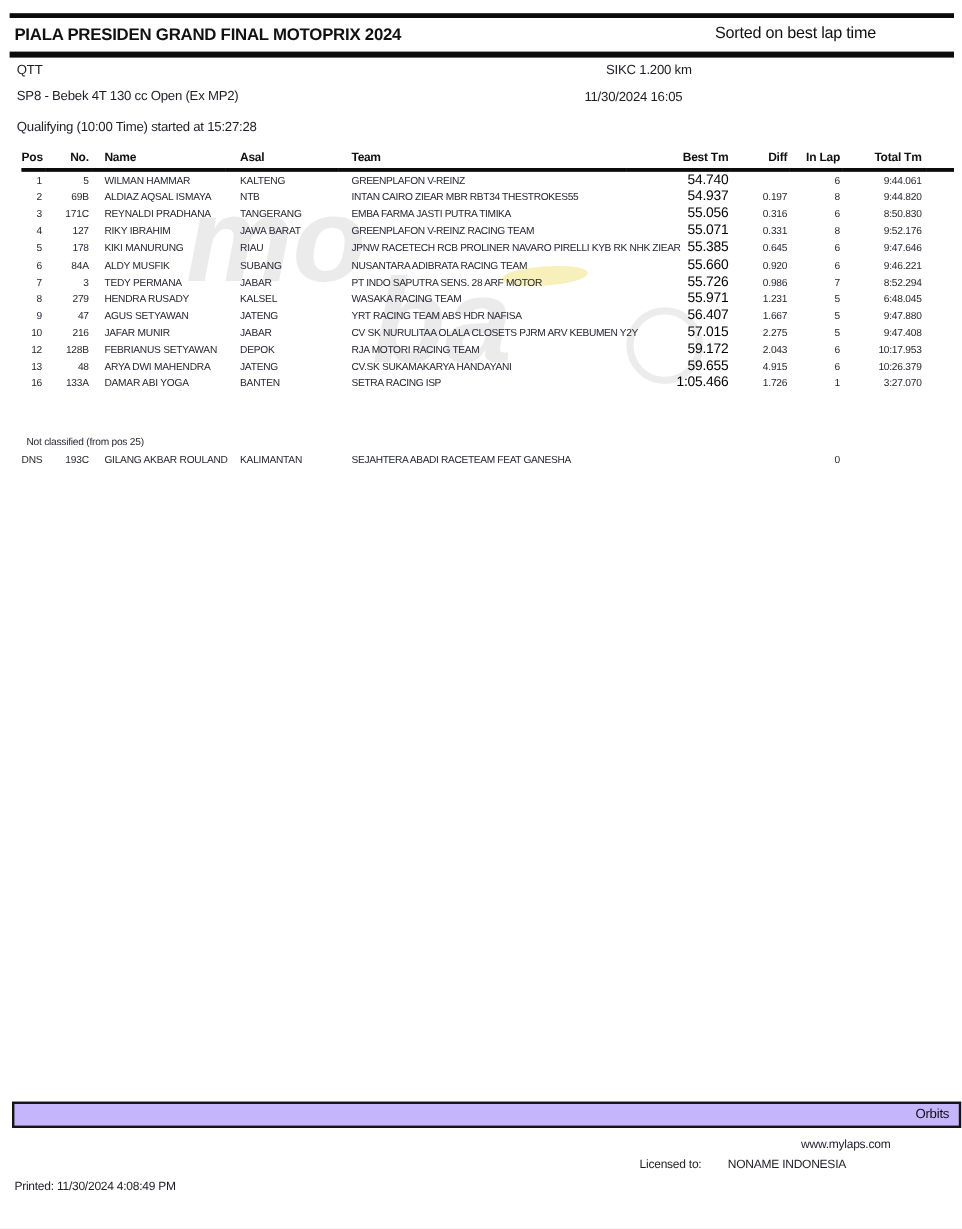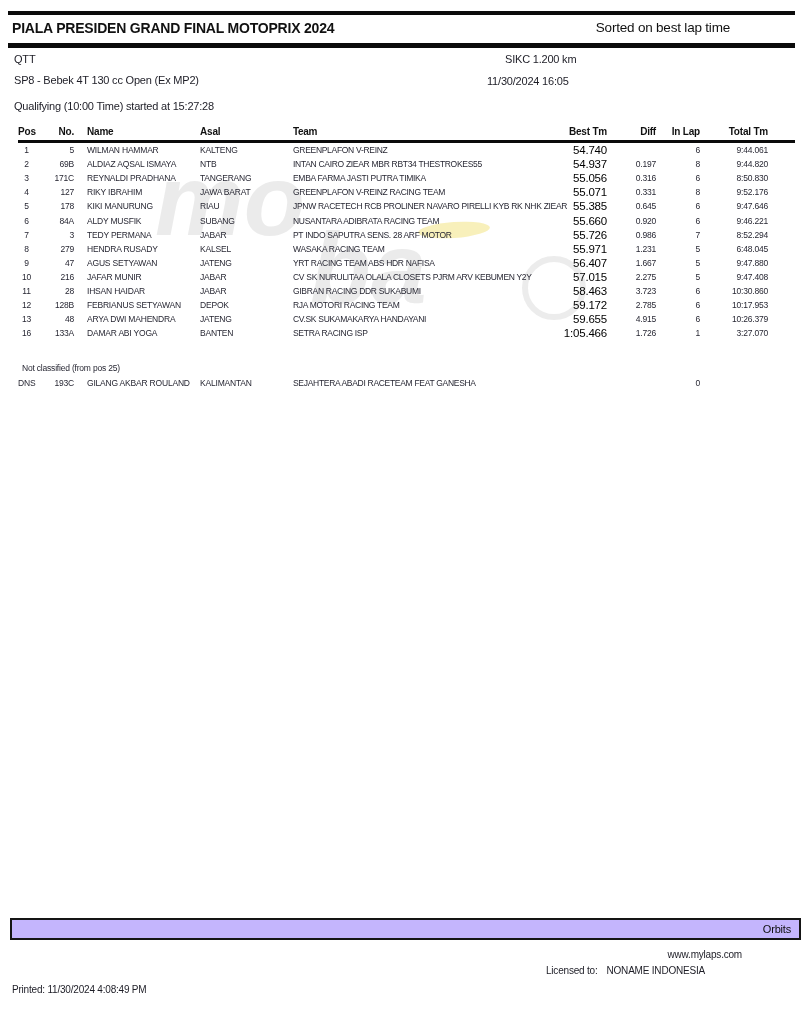--- a/index.html
+++ b/index.html
@@ -35,39 +35,39 @@
   table.nc{position:absolute;top:376px;left:18px;width:777px;z-index:1;border-collapse:collapse;table-layout:fixed;}
   col.c-pos{width:20px;}col.c-no{width:38px;}col.c-name{width:112px;}
   col.c-asal{width:94px;}col.c-team{width:240px;}col.c-best{width:87px;}
   col.c-diff{width:49px;}col.c-lap{width:44px;}col.c-total{width:70px;}col.c-fill{width:23px;}
   th{font-size:10px;font-weight:bold;color:#111;padding:0 0 3px 0;white-space:nowrap;}
   thead tr{border-bottom:3px solid #0b0b0b;}
   td{font-size:8.5px;color:#272733;height:14.1px;padding:0;white-space:nowrap;overflow:visible;vertical-align:middle;}
   th.h-name,td.d-name{padding-left:11px;text-align:left;}
   th.h-asal,td.d-asal{padding-left:12px;text-align:left;}
   th.h-team,td.d-team{padding-left:11px;text-align:left;letter-spacing:-0.3px;}
-  th.h-pos,td.d-pos{padding-right:3px;text-align:center;}
+  th.h-pos,td.d-pos{padding-right:3px;text-align:right;}
   th.h-no,td.d-no{padding-right:2px;text-align:right;}
   th.h-best,td.d-best{padding-right:2px;text-align:right;}
   th.h-diff,td.d-diff{padding-right:2px;text-align:right;}
   th.h-lap,td.d-lap{padding-right:2px;text-align:right;}
   th.h-total,td.d-total{padding-right:4px;text-align:right;}
   td.d-best{font-size:11.5px;color:#000;}
   table.nc td.d-pos{text-align:left;padding-left:0;}
   .nc-label{position:absolute;top:363px;left:22px;font-size:8.5px;color:#272733;z-index:1;}
   
   .orbits-bar{
     position:absolute;top:918px;left:10px;width:779px;height:18px;
     background:#c4b5fd;border:2px solid #151515;
     display:flex;align-items:center;justify-content:flex-end;
     padding-right:8px;box-sizing:content-box;
   }
   .orbits-label{font-size:11px;color:#0e0e0e;}
   .website{position:absolute;top:949px;right:60px;font-size:10px;color:#1d1d26;}
-  .licensed{position:absolute;top:965px;right:97px;font-size:10px;color:#1d1d26;display:flex;gap:9px;}
+  .licensed{position:absolute;top:965px;right:97px;font-size:10px;color:#1d1d26;display:flex;gap:22px;}
   .printed{position:absolute;top:984px;left:12px;font-size:10px;color:#1d1d26;}
 </style>
 </head>
 <body>
 
 <div class="page">
 
   <div class="rule rule-top"></div>
 
   <div class="doc-title">PIALA PRESIDEN GRAND FINAL MOTOPRIX 2024</div>
@@ -237,41 +237,29 @@
     <td class="d-name">JAFAR MUNIR</td>
     <td class="d-asal">JABAR</td>
     <td class="d-team">CV SK NURULITAA OLALA CLOSETS PJRM ARV KEBUMEN Y2Y</td>
     <td class="d-best">57.015</td>
     <td class="d-diff">2.275</td>
     <td class="d-lap">5</td>
     <td class="d-total">9:47.408</td>
     <td></td>
   </tr>
 
-  <tr>
-    <td class="d-pos">11</td>
-    <td class="d-no">28</td>
-    <td class="d-name">IHSAN HAIDAR</td>
-    <td class="d-asal">JABAR</td>
-    <td class="d-team">GIBRAN RACING DDR SUKABUMI</td>
-    <td class="d-best">58.463</td>
-    <td class="d-diff">3.723</td>
-    <td class="d-lap">6</td>
-    <td class="d-total">10:30.860</td>
-    <td></td>
-  </tr>
 
   <tr>
     <td class="d-pos">12</td>
     <td class="d-no">128B</td>
     <td class="d-name">FEBRIANUS SETYAWAN</td>
     <td class="d-asal">DEPOK</td>
     <td class="d-team">RJA MOTORI RACING TEAM</td>
     <td class="d-best">59.172</td>
-    <td class="d-diff">2.785</td>
+    <td class="d-diff">2.043</td>
     <td class="d-lap">6</td>
     <td class="d-total">10:17.953</td>
     <td></td>
   </tr>
 
   <tr>
     <td class="d-pos">13</td>
     <td class="d-no">48</td>
     <td class="d-name">ARYA DWI MAHENDRA</td>
     <td class="d-asal">JATENG</td>

